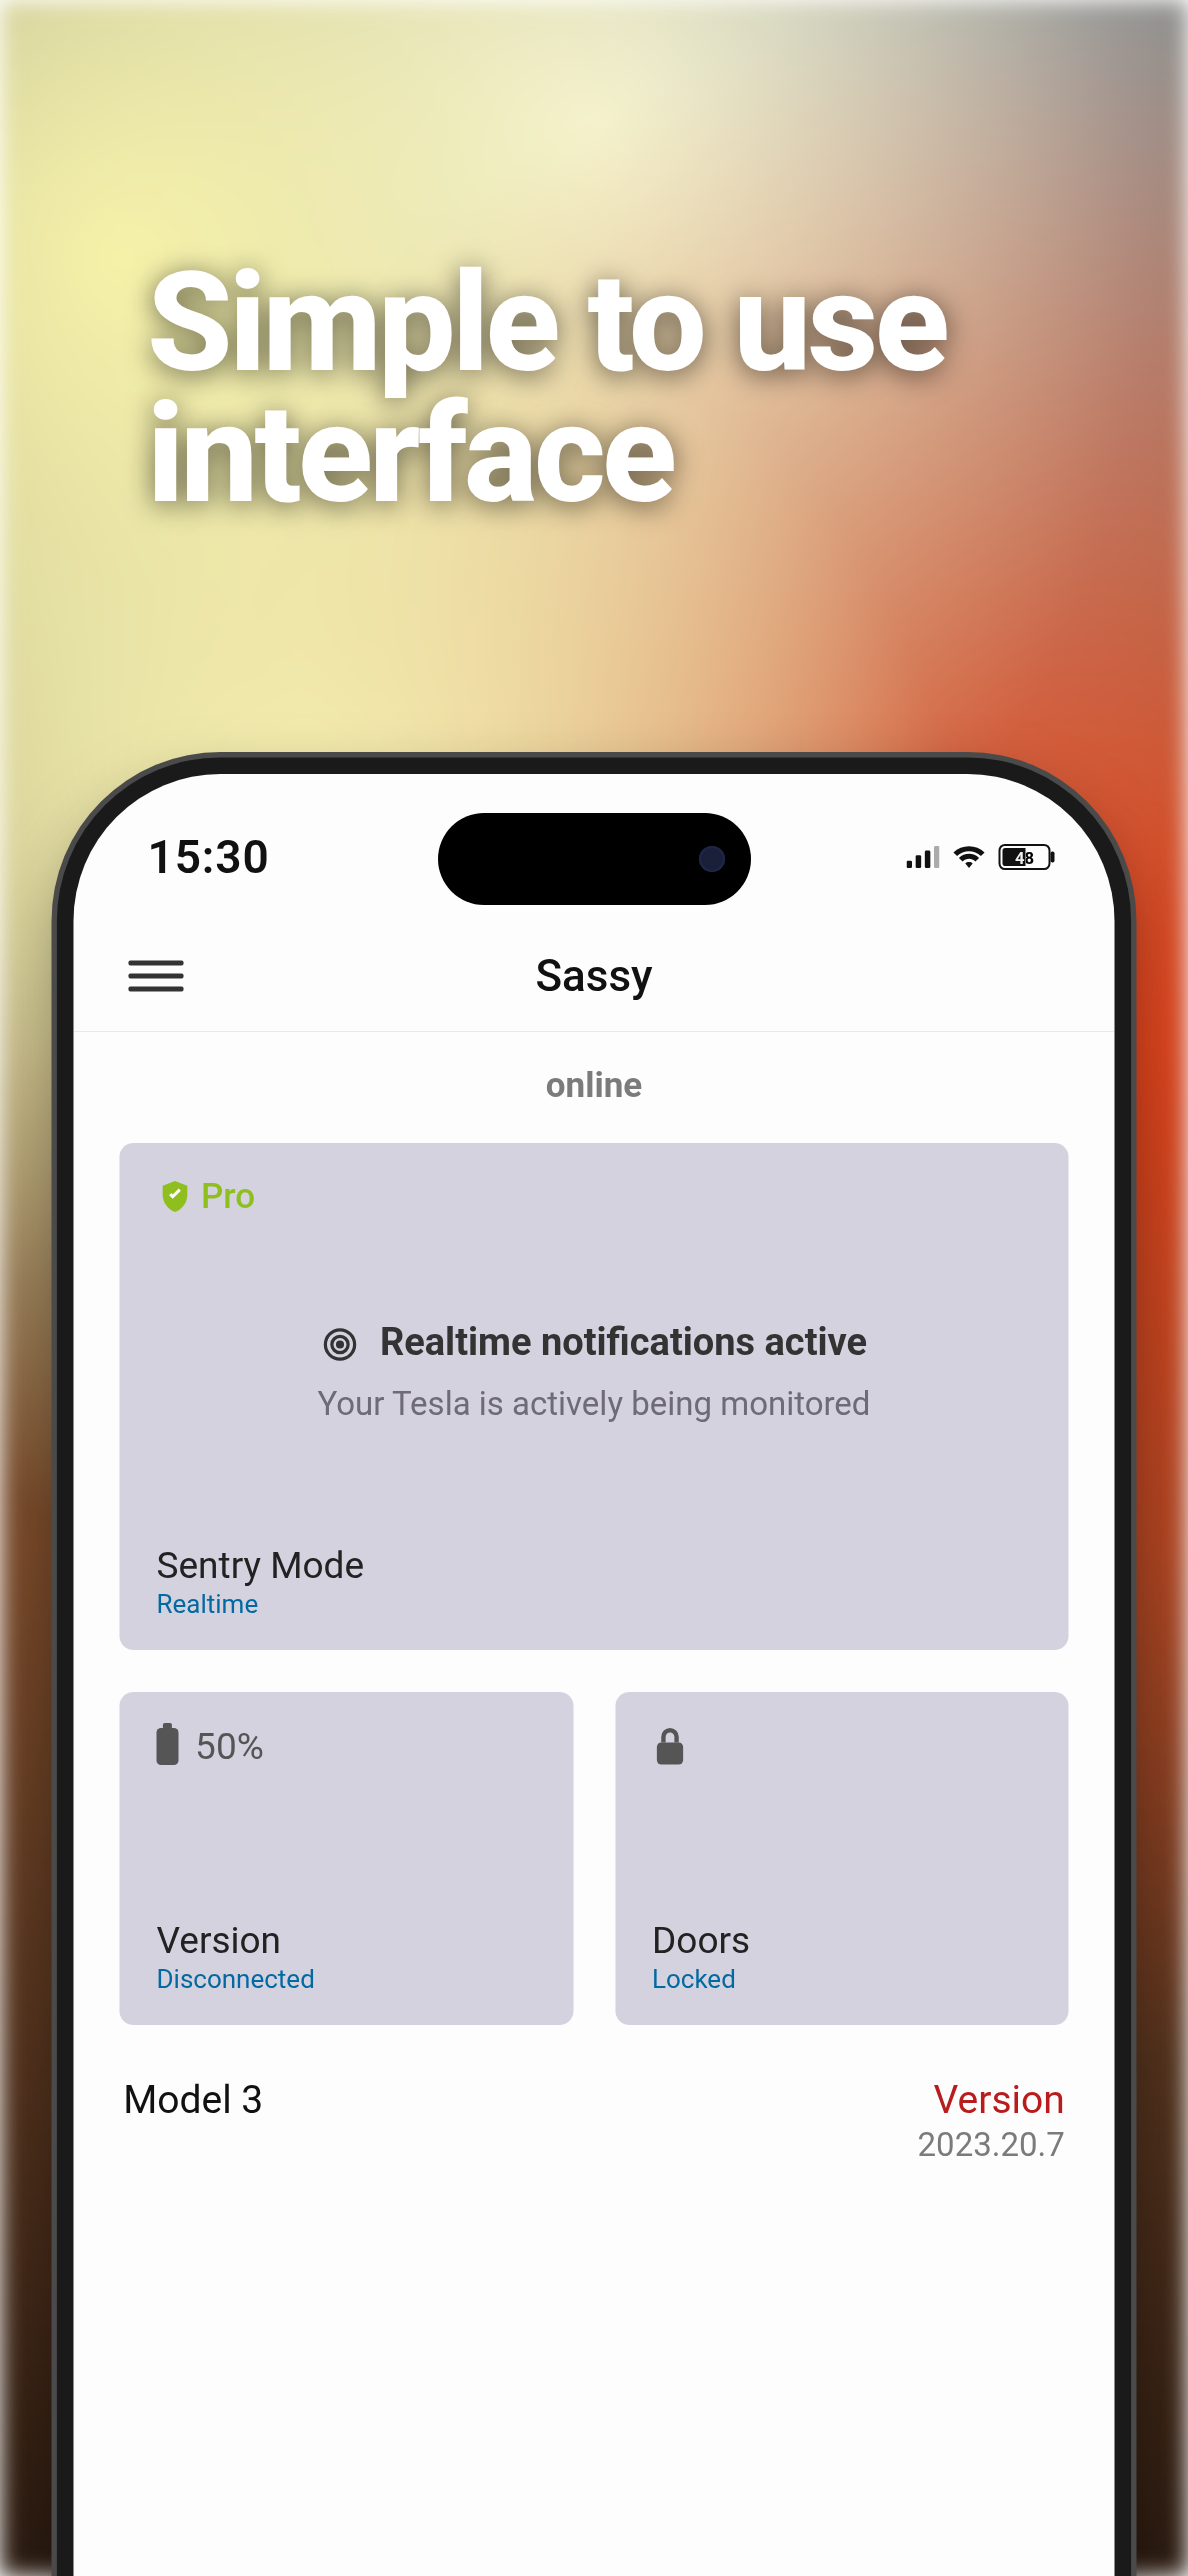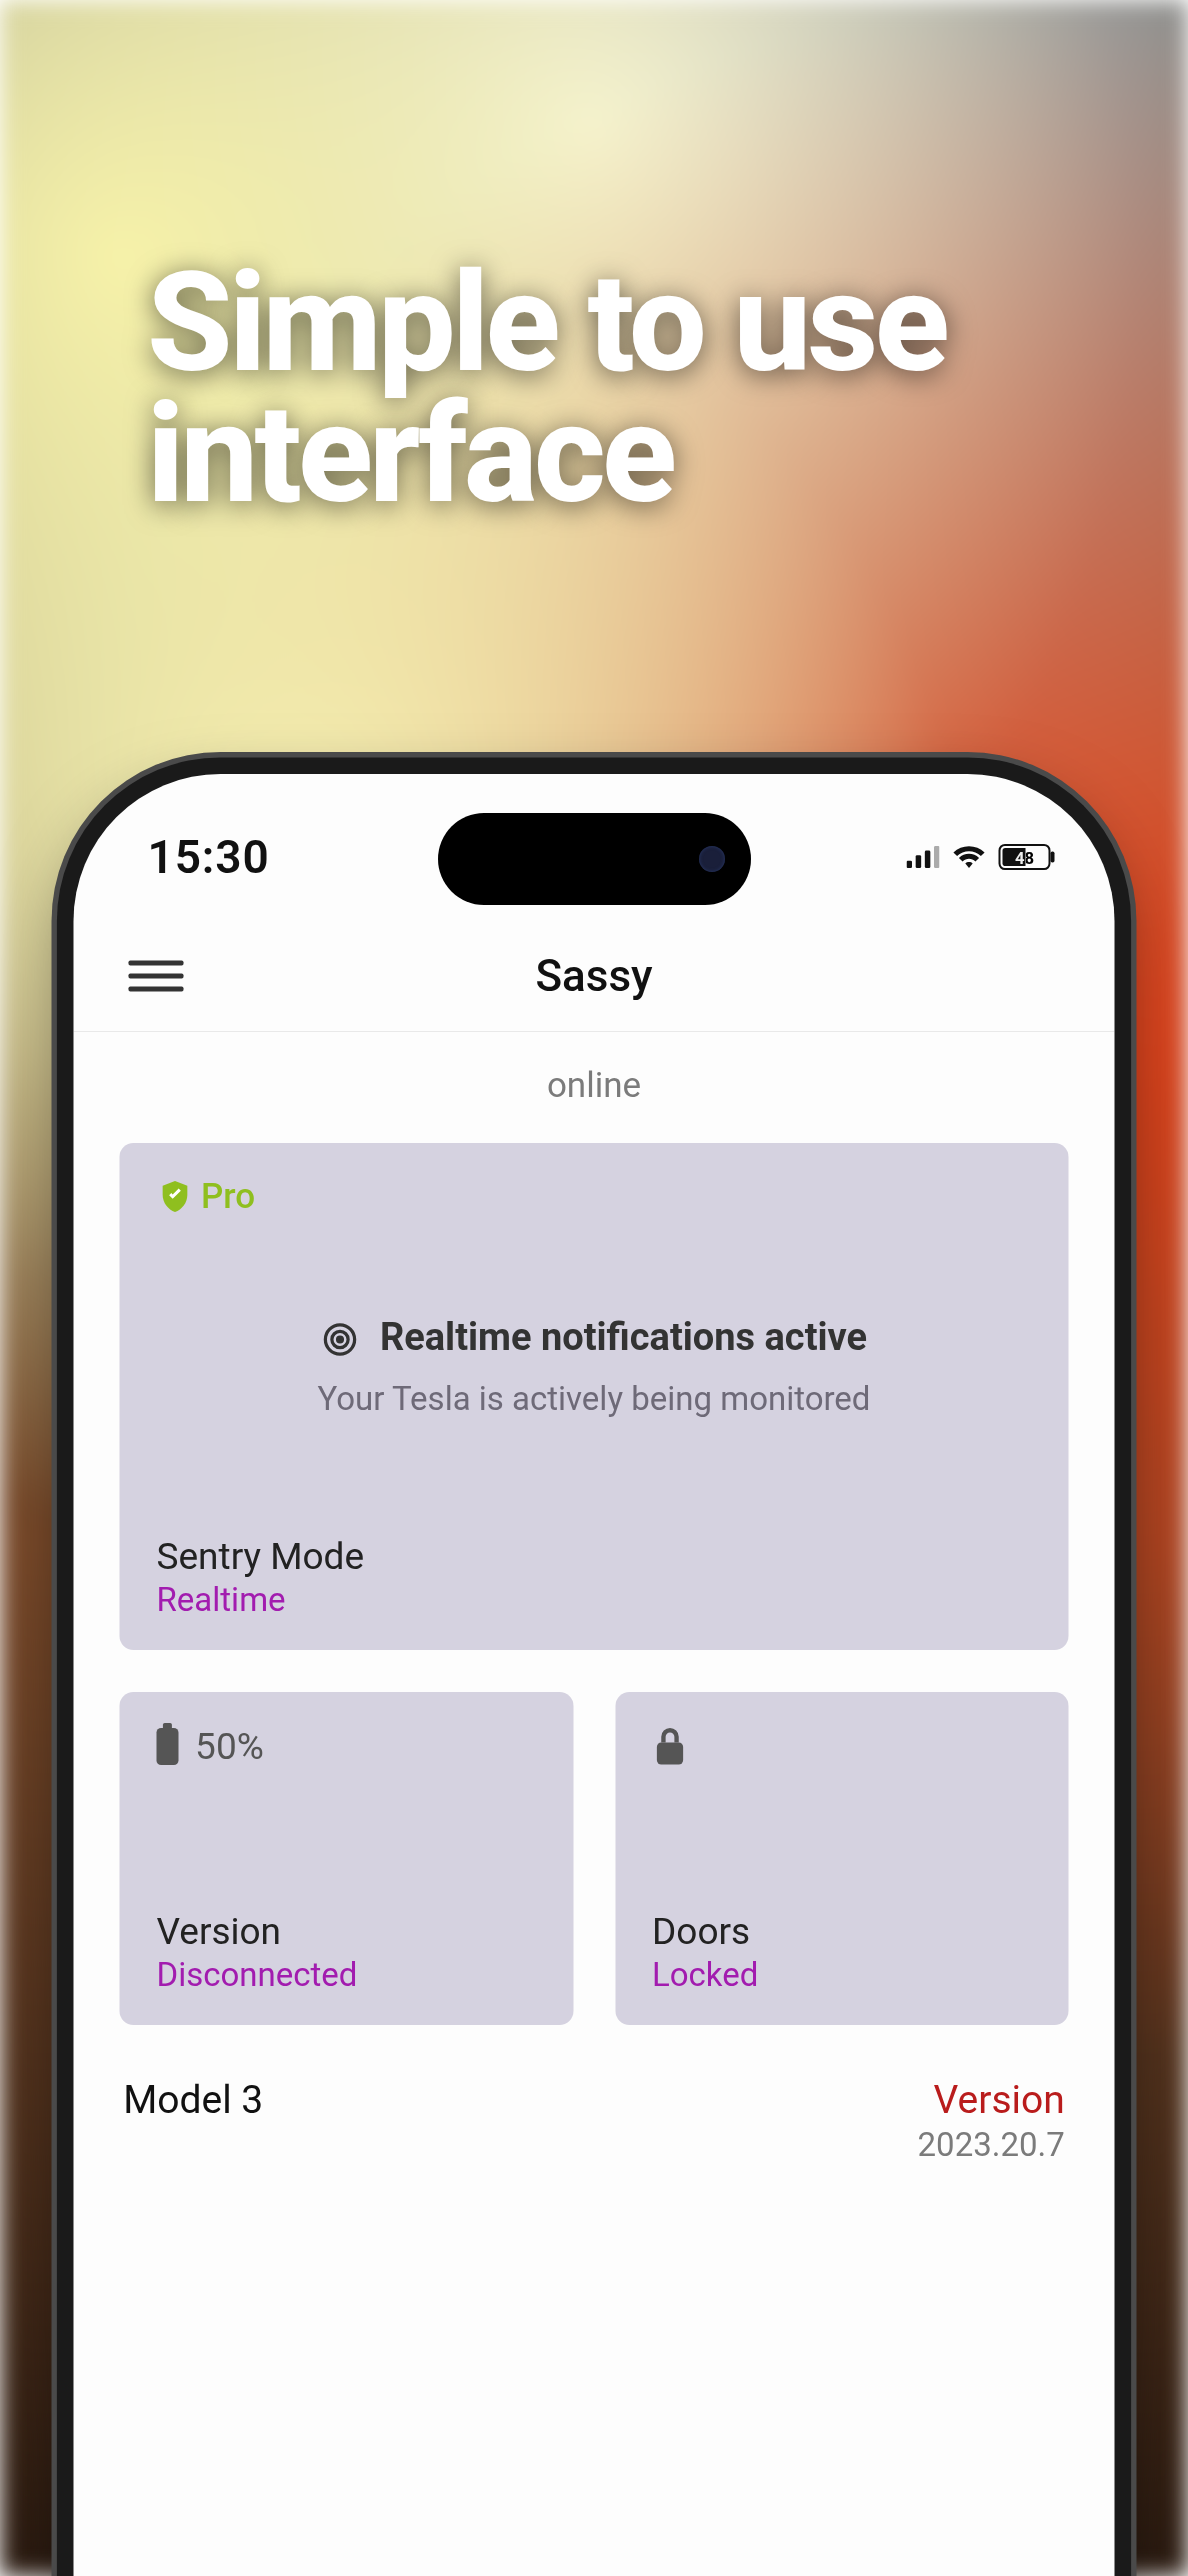--- a/index.html
+++ b/index.html
@@ -52,36 +52,36 @@
     .battery-text{ position:relative; font-size:16.6px; font-weight:700; color:#111; mix-blend-mode:difference; color:#fff;}
     .screen { position:absolute; top:0; left:0; right:0; bottom:0; padding-top: 147px; }
     .appbar {
       height: 111px; display:flex; align-items:center; justify-content:center;
       border-bottom: 0.9px solid rgba(0,0,0,0.08); position:relative;
     }
     .menu-btn { position:absolute; left:55px; top:50%; transform:translateY(-50%); width:55px; height:55px; display:flex; flex-direction:column; justify-content:center; gap:8.3px; }
     .menu-btn span{ display:block; height:4.6px; background:#333; border-radius:1.8px; }
     .app-title { font-size: 44px; font-weight: 500; color:#111; }
     .content { padding: 0 46px; }
-    .status-text { text-align:center; color:#7b7b7b; font-size:35px; padding: 33px 0 37px; }
+    .status-text { text-align:center; color:#7b7b7b; font-size:35px; padding: 33px 0 37px; font-weight: bold; }
     .card {
       background: #d5d2e0; border-radius: 14px; padding: 33px 37px 31px;
     }
     .big-card { min-height: 507px; display:flex; flex-direction:column; }
     .pro-row { display:flex; align-items:center; gap:7.4px; }
     .shield-check { width:37px; height:37px; display:inline-flex; align-items:center; justify-content:center; }
     .pro-label { color:#8fbf1f; font-size:35px; font-weight:500; }
     .notif-block{ flex:1; display:flex; flex-direction:column; align-items:center; justify-content:center; gap:20px; margin-top:-18.4px; }
     .notif-title-row{ display:flex; align-items:flex-end; gap:20px; }
     .target-icon{ width:39px; height:39px; }
     .notif-title{ font-size:38px; font-weight:700; color:#333; }
     .notif-sub{ font-size:33px; color:#6e6a78; }
     .card-footer{ display:flex; flex-direction:column; gap:1.8px; }
     .card-label{ font-size:37px; color:#222; }
-    .card-sub{ font-size:33px; color:#a21caf; }
+    .card-sub{ font-size:26px; color:#0369a1; }
     .row-2 { display:grid; grid-template-columns: 1fr 1fr; gap: 42px; margin-top: 42px; }
     .small-card { height: 333px; display:flex; flex-direction:column; justify-content:space-between; }
     .icon-row{ display:flex; align-items:center; gap:16.6px; color:#555; }
     .battery-mini{ width:22px; height:37px; background:#555; border-radius:4.6px; position:relative; }
     .battery-mini::before{ content:""; position:absolute; top:-4.6px; left:50%; transform:translateX(-50%); width:9.2px; height:4.6px; background:#555; border-radius:1.8px 1.8px 0 0;}
     .pct{ font-size:37px; color:#555; }
     .lock-icon{ width:35px; height:41px; }
     .footer-row{ display:flex; justify-content:space-between; align-items:flex-start; padding: 52px 3.7px 0; }
     .model-text{ font-size:39px; color:#111; }
     .version-block{ text-align:right; }

